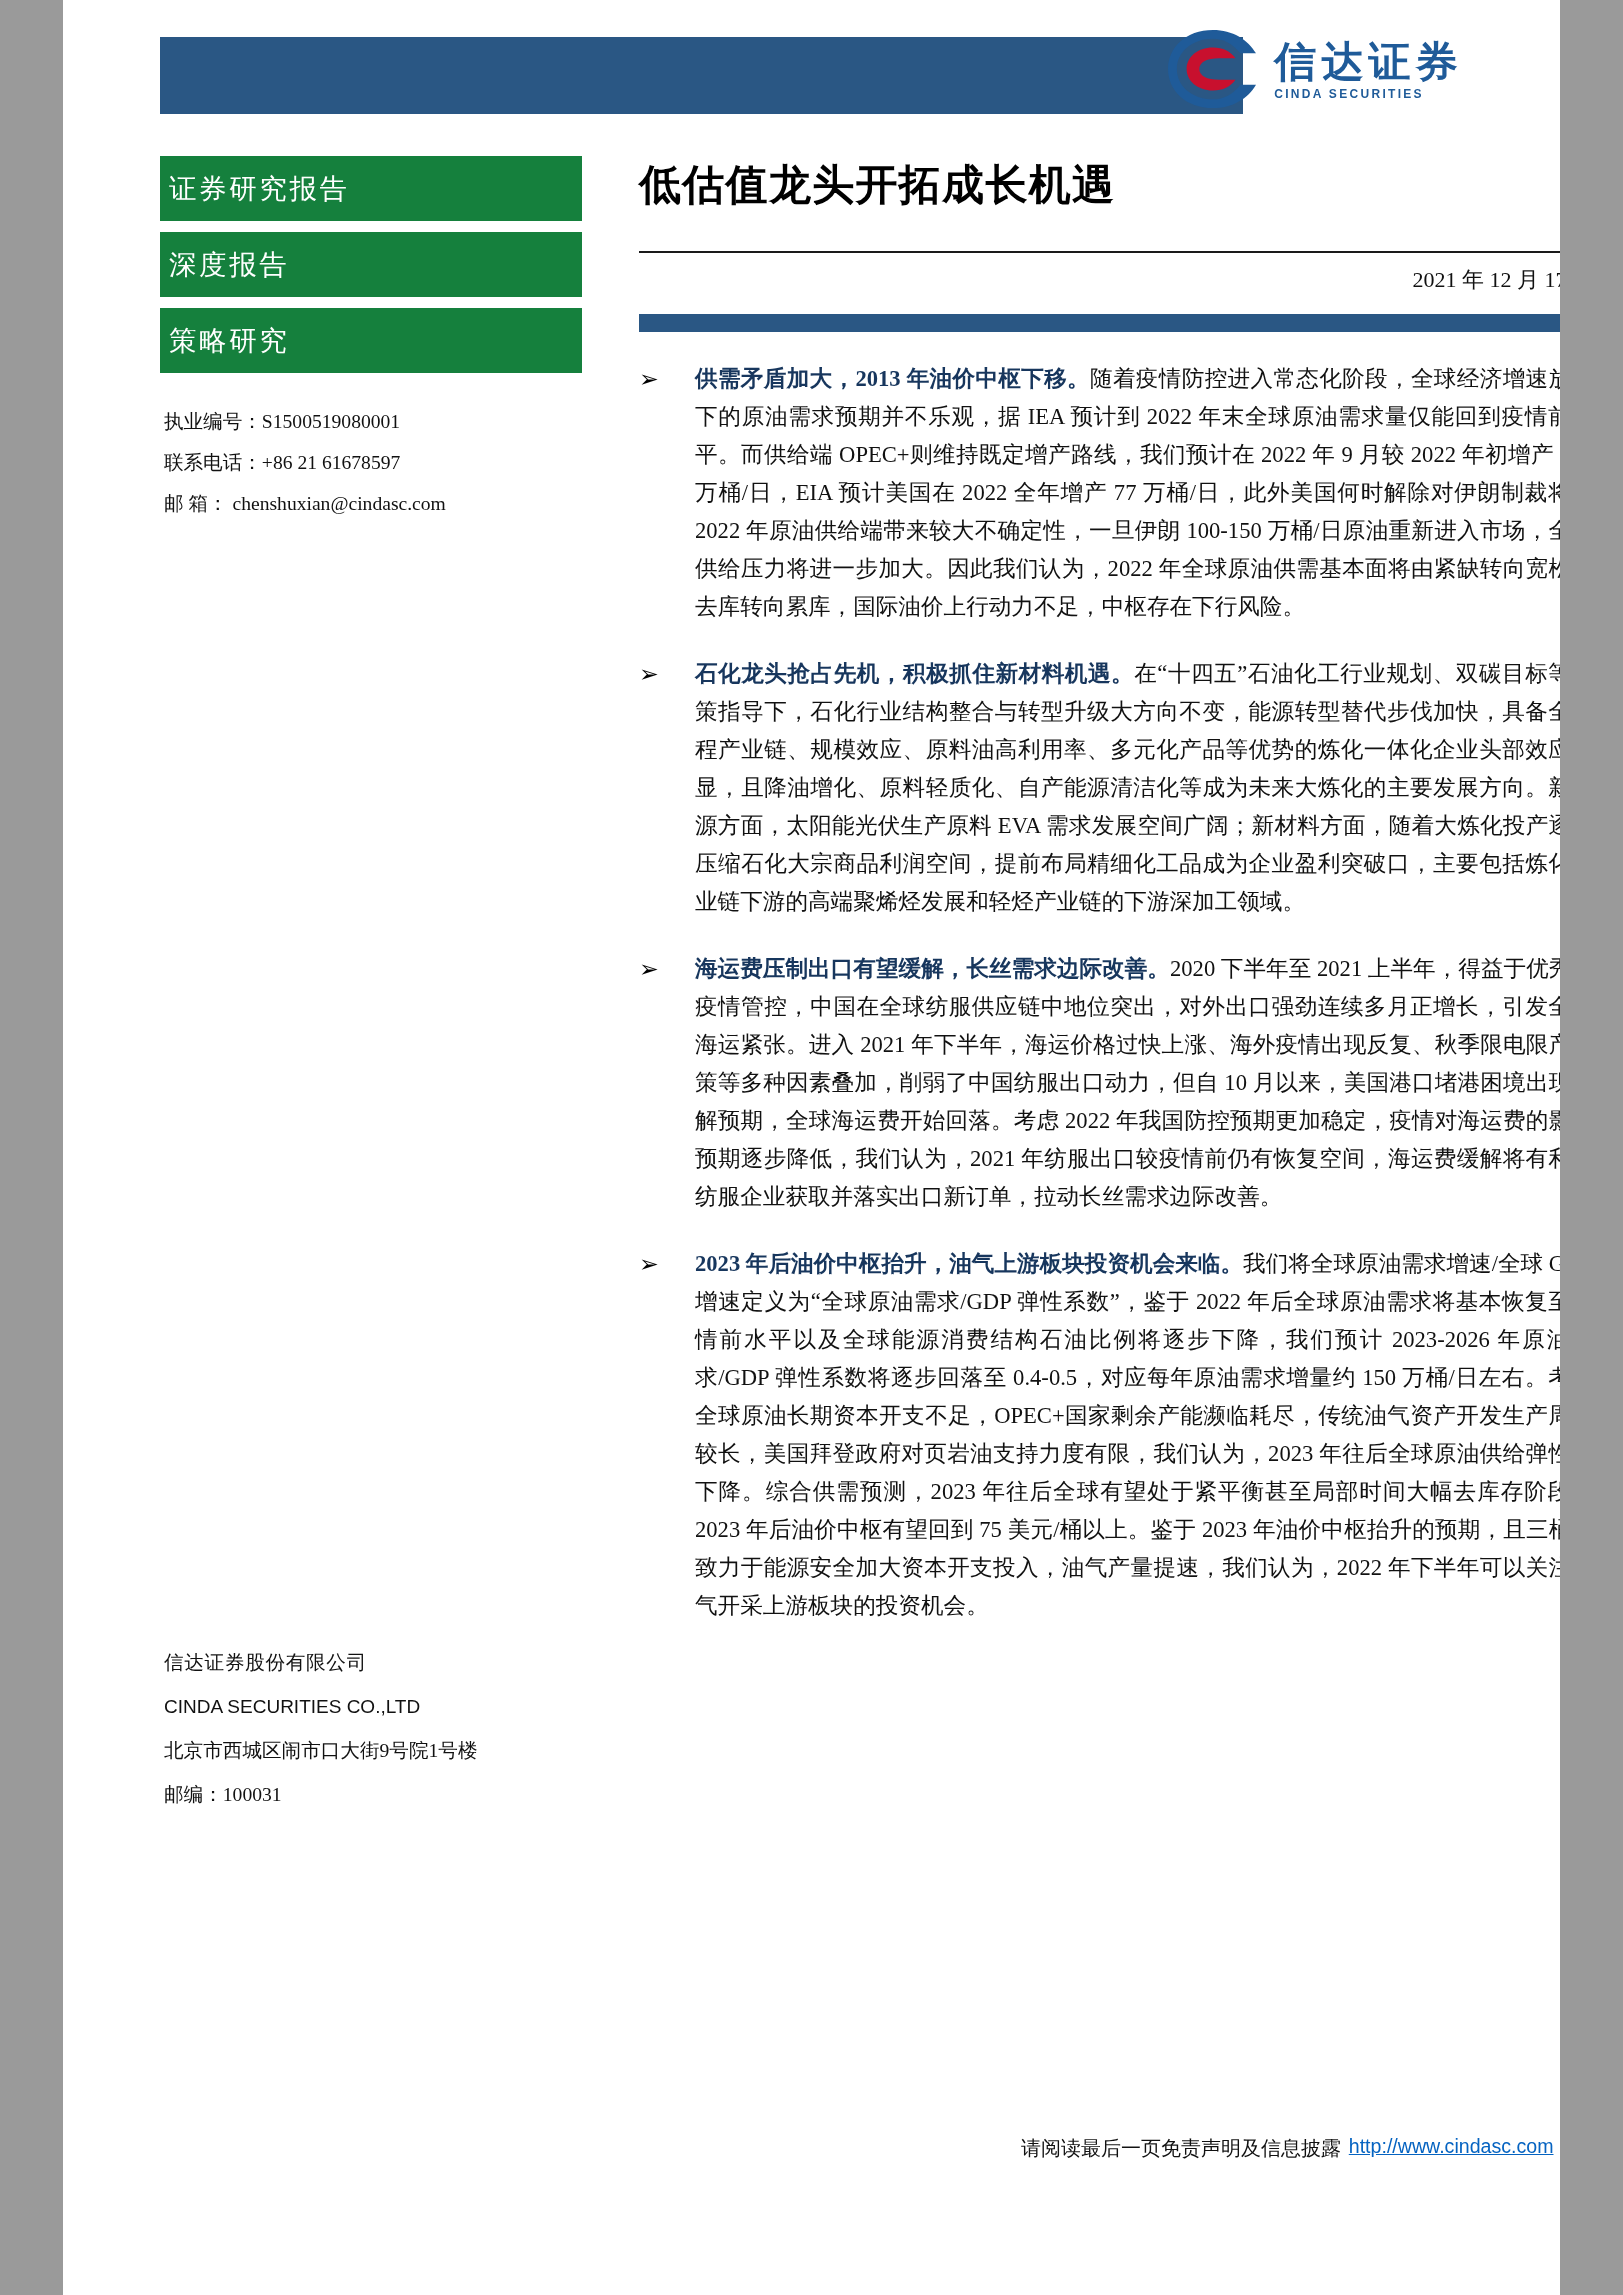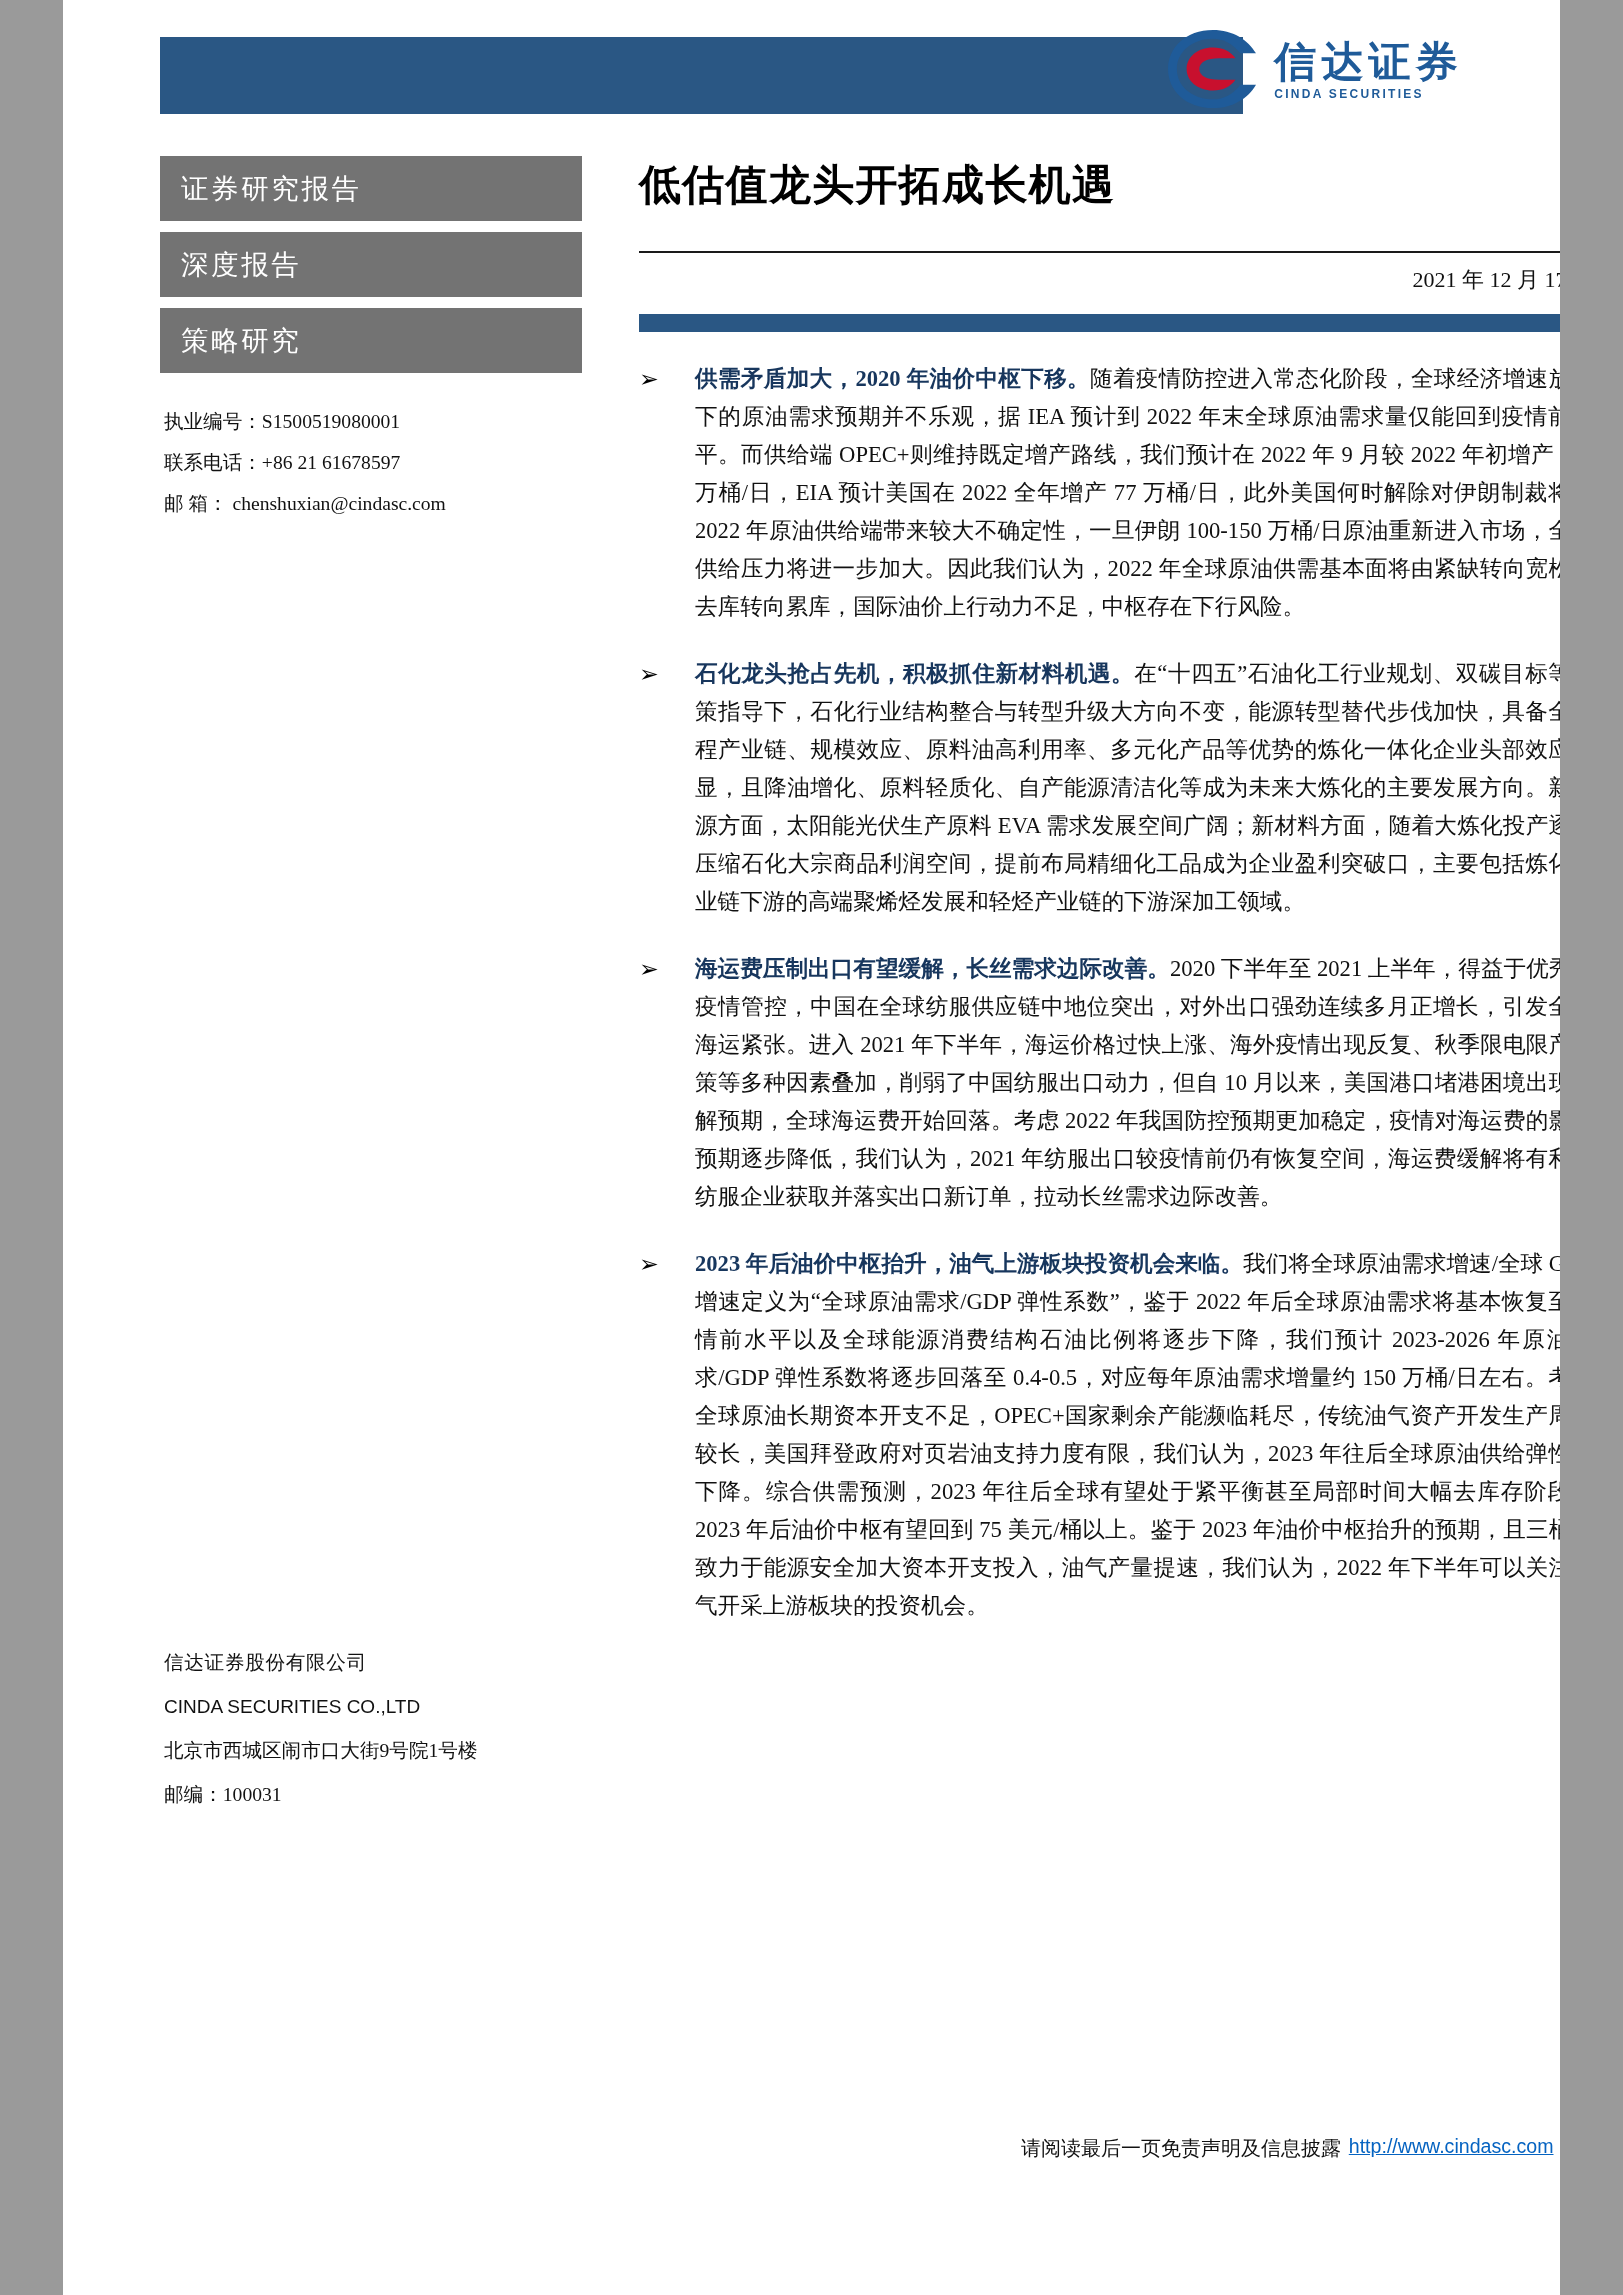--- a/index.html
+++ b/index.html
@@ -35,24 +35,24 @@
   .logo-en {
     font-size: 12px; font-weight: bold; color: #1f5b99;
     letter-spacing: 2.3px; font-family: "Liberation Sans", sans-serif;
     margin-top: 3.9px;
   }
 
   
   .sidebar { position: absolute; left: 97px; top: 156px; width: 422px; }
   .side-tag {
     width: 422px; height: 65px;
-    background: #737373; color: #ffffff;
+    background: #15803d; color: #ffffff;
     font-size: 27.5px; letter-spacing: 2.6px;
     display: flex; align-items: center;
-    padding-left: 21px;
+    padding-left: 9px;
     margin-bottom: 11px;
   }
   .analyst {
     margin-top: 27.5px;
     font-size: 19.6px; color: #111111;
     line-height: 41px;
     padding-left: 3.9px;
   }
   .company {
     position: absolute; left: 101px; top: 1641px;
@@ -161,21 +161,21 @@
   <div class="main">
     <div class="report-title">低估值龙头开拓成长机遇</div>
     <div class="title-rule"></div>
     <div class="report-date">2021 年 12 月 17 日</div>
     <div class="blue-band"></div>
 
     <div class="bullets">
 
       <div class="bullet">
         <div class="bullet-marker">➢</div>
-        <div class="bullet-text"><span class="bullet-lead">供需矛盾加大，2020 年油价中枢下移。</span><span>随着疫情防控进入常态化阶段，全球经济增速放缓下的原油需求预期并不乐观，据 IEA 预计到 2022 年末全球原油需求量仅能回到疫情前水平。而供给端 OPEC+则维持既定增产路线，我们预计在 2022 年 9 月较 2022 年初增产 520 万桶/日，EIA 预计美国在 2022 全年增产 77 万桶/日，此外美国何时解除对伊朗制裁将给 2022 年原油供给端带来较大不确定性，一旦伊朗 100-150 万桶/日原油重新进入市场，全球供给压力将进一步加大。因此我们认为，2022 年全球原油供需基本面将由紧缺转向宽松、去库转向累库，国际油价上行动力不足，中枢存在下行风险。</span></div>
+        <div class="bullet-text"><span class="bullet-lead">供需矛盾加大，2013 年油价中枢下移。</span><span>随着疫情防控进入常态化阶段，全球经济增速放缓下的原油需求预期并不乐观，据 IEA 预计到 2022 年末全球原油需求量仅能回到疫情前水平。而供给端 OPEC+则维持既定增产路线，我们预计在 2022 年 9 月较 2022 年初增产 520 万桶/日，EIA 预计美国在 2022 全年增产 77 万桶/日，此外美国何时解除对伊朗制裁将给 2022 年原油供给端带来较大不确定性，一旦伊朗 100-150 万桶/日原油重新进入市场，全球供给压力将进一步加大。因此我们认为，2022 年全球原油供需基本面将由紧缺转向宽松、去库转向累库，国际油价上行动力不足，中枢存在下行风险。</span></div>
       </div>
 
       <div class="bullet">
         <div class="bullet-marker">➢</div>
         <div class="bullet-text"><span class="bullet-lead">石化龙头抢占先机，积极抓住新材料机遇。</span><span>在“十四五”石油化工行业规划、双碳目标等政策指导下，石化行业结构整合与转型升级大方向不变，能源转型替代步伐加快，具备全流程产业链、规模效应、原料油高利用率、多元化产品等优势的炼化一体化企业头部效应凸显，且降油增化、原料轻质化、自产能源清洁化等成为未来大炼化的主要发展方向。新能源方面，太阳能光伏生产原料 EVA 需求发展空间广阔；新材料方面，随着大炼化投产逐步压缩石化大宗商品利润空间，提前布局精细化工品成为企业盈利突破口，主要包括炼化产业链下游的高端聚烯烃发展和轻烃产业链的下游深加工领域。</span></div>
       </div>
 
       <div class="bullet">
         <div class="bullet-marker">➢</div>
         <div class="bullet-text"><span class="bullet-lead">海运费压制出口有望缓解，长丝需求边际改善。</span><span>2020 下半年至 2021 上半年，得益于优秀的疫情管控，中国在全球纺服供应链中地位突出，对外出口强劲连续多月正增长，引发全球海运紧张。进入 2021 年下半年，海运价格过快上涨、海外疫情出现反复、秋季限电限产政策等多种因素叠加，削弱了中国纺服出口动力，但自 10 月以来，美国港口堵港困境出现疏解预期，全球海运费开始回落。考虑 2022 年我国防控预期更加稳定，疫情对海运费的影响预期逐步降低，我们认为，2021 年纺服出口较疫情前仍有恢复空间，海运费缓解将有利于纺服企业获取并落实出口新订单，拉动长丝需求边际改善。</span></div>

